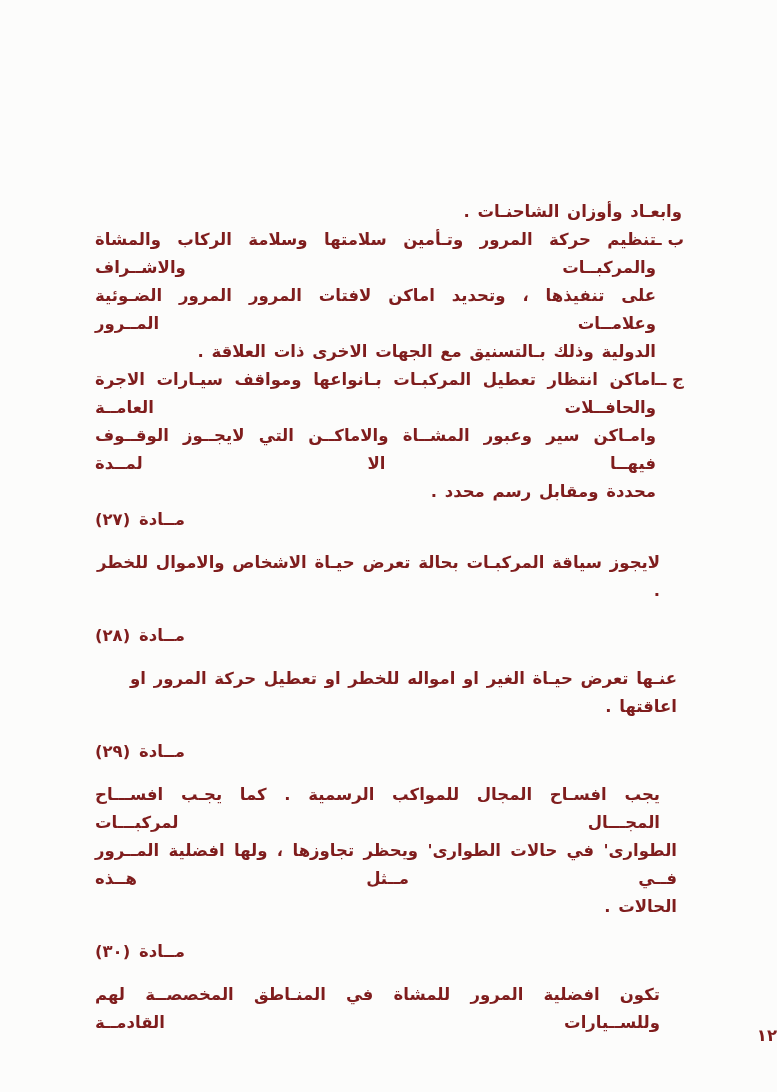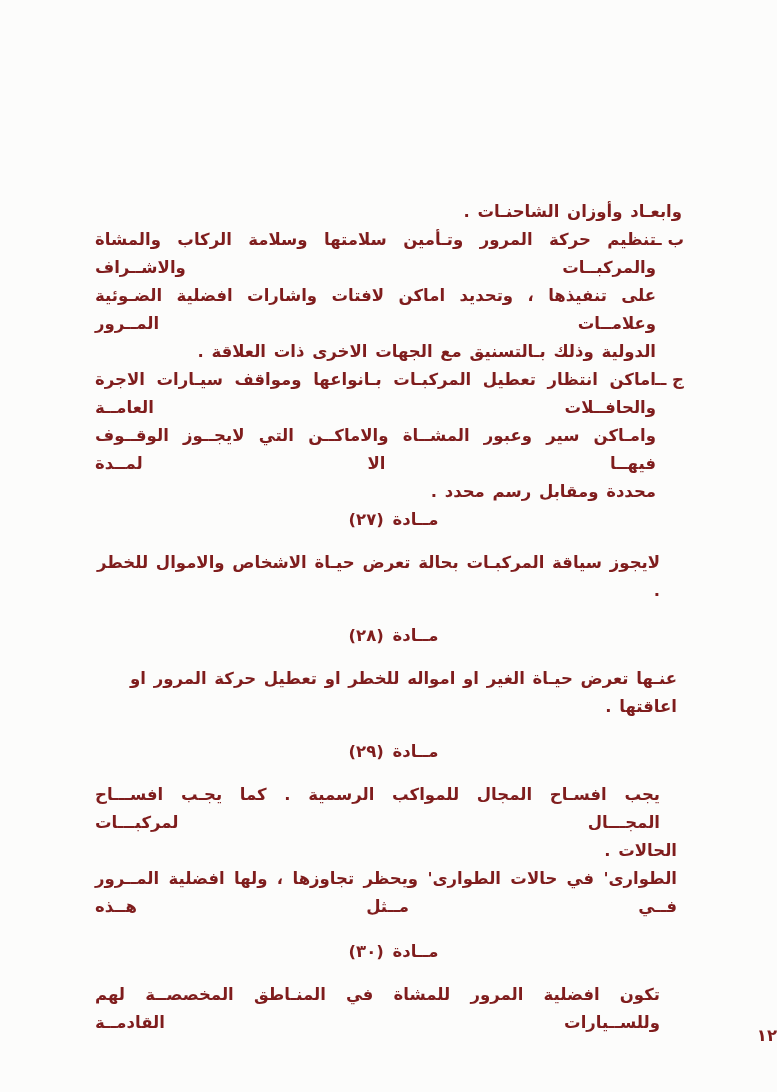--- a/index.html
+++ b/index.html
@@ -35,21 +35,21 @@
   .cont{padding-right:10px;}
   .item{position:relative;padding-right:36px;}
   .item .marker{
     position:absolute;
     right:8px;top:0;
     line-height:28px;
   }
   .para{padding-right:15px;}
   .para .first{padding-right:17px;}
   .heading{
-    text-align:center;
+    text-align:left;
     line-height:28px;
     margin:17px 0 15px 0;
     word-spacing:3px;
   }
   .item + .heading{margin-top:0;}
   .page-number{
     position:absolute;
     top:1022px;
     left:0;right:0;
     line-height:28px;
@@ -60,42 +60,42 @@
 <body>
 
 <div class="page">
   <div class="content">
       <div class="cont">
         <div class="line first">وابعـاد وأوزان الشاحنـات .</div>
       </div>
       <div class="item">
         <span class="marker">ب ــ</span>
         <div class="line first just">تنظيم حركة المرور وتـأمين سلامتها وسلامة الركاب والمشاة والمركبــات والاشــراف</div>
-        <div class="line just">على تنفيذها ، وتحديد اماكن لافتات واشارات افضلية الضـوئية وعلامــات المــرور</div>
+        <div class="line just">على تنفيذها ، وتحديد اماكن لافتات المرور المرور الضـوئية وعلامــات المــرور</div>
         <div class="line">الدولية وذلك بـالتسنيق مع الجهات الاخرى ذات العلاقة .</div>
       </div>
       <div class="item">
         <span class="marker">ج ــ</span>
         <div class="line first just">اماكن انتظار تعطيل المركبـات بـانواعها ومواقف سيـارات الاجرة والحافــلات العامــة</div>
         <div class="line just">وامـاكن سير وعبور المشــاة والاماكــن التي لايجــوز الوقــوف فيهــا الا لمــدة</div>
         <div class="line">محددة ومقابل رسم محدد .</div>
       </div>
       <div class="heading">مــادة (٢٧)</div>
       <div class="para">
         <div class="line first">لايجوز سياقة المركبـات بحالة تعرض حيـاة الاشخاص والاموال للخطر .</div>
       </div>
       <div class="heading">مــادة (٢٨)</div>
       <div class="para">
         <div class="line">عنـها تعرض حيـاة الغير او امواله للخطر او تعطيل حركة المرور او اعاقتها .</div>
       </div>
       <div class="heading">مــادة (٢٩)</div>
       <div class="para">
         <div class="line first just">يجب افسـاح المجال للمواكب الرسمية . كما يجـب افســـاح المجـــال لمركبـــات</div>
+        <div class="line just">الطوارى' في حالات الطوارى' ويحظر تجاوزها ، ولها افضلية المــرور فــي مــثل هــذه</div>
         <div class="line">الحالات .</div>
-        <div class="line just">الطوارى' في حالات الطوارى' ويحظر تجاوزها ، ولها افضلية المــرور فــي مــثل هــذه</div>
       </div>
       <div class="heading">مــادة (٣٠)</div>
       <div class="para">
         <div class="line first just">تكون افضلية المرور للمشاة في المنـاطق المخصصــة لهم وللســيارات القادمــة</div>
       </div>
     </div>
   <div class="page-number">١٢</div>
 </div>
 
 </body></html>

